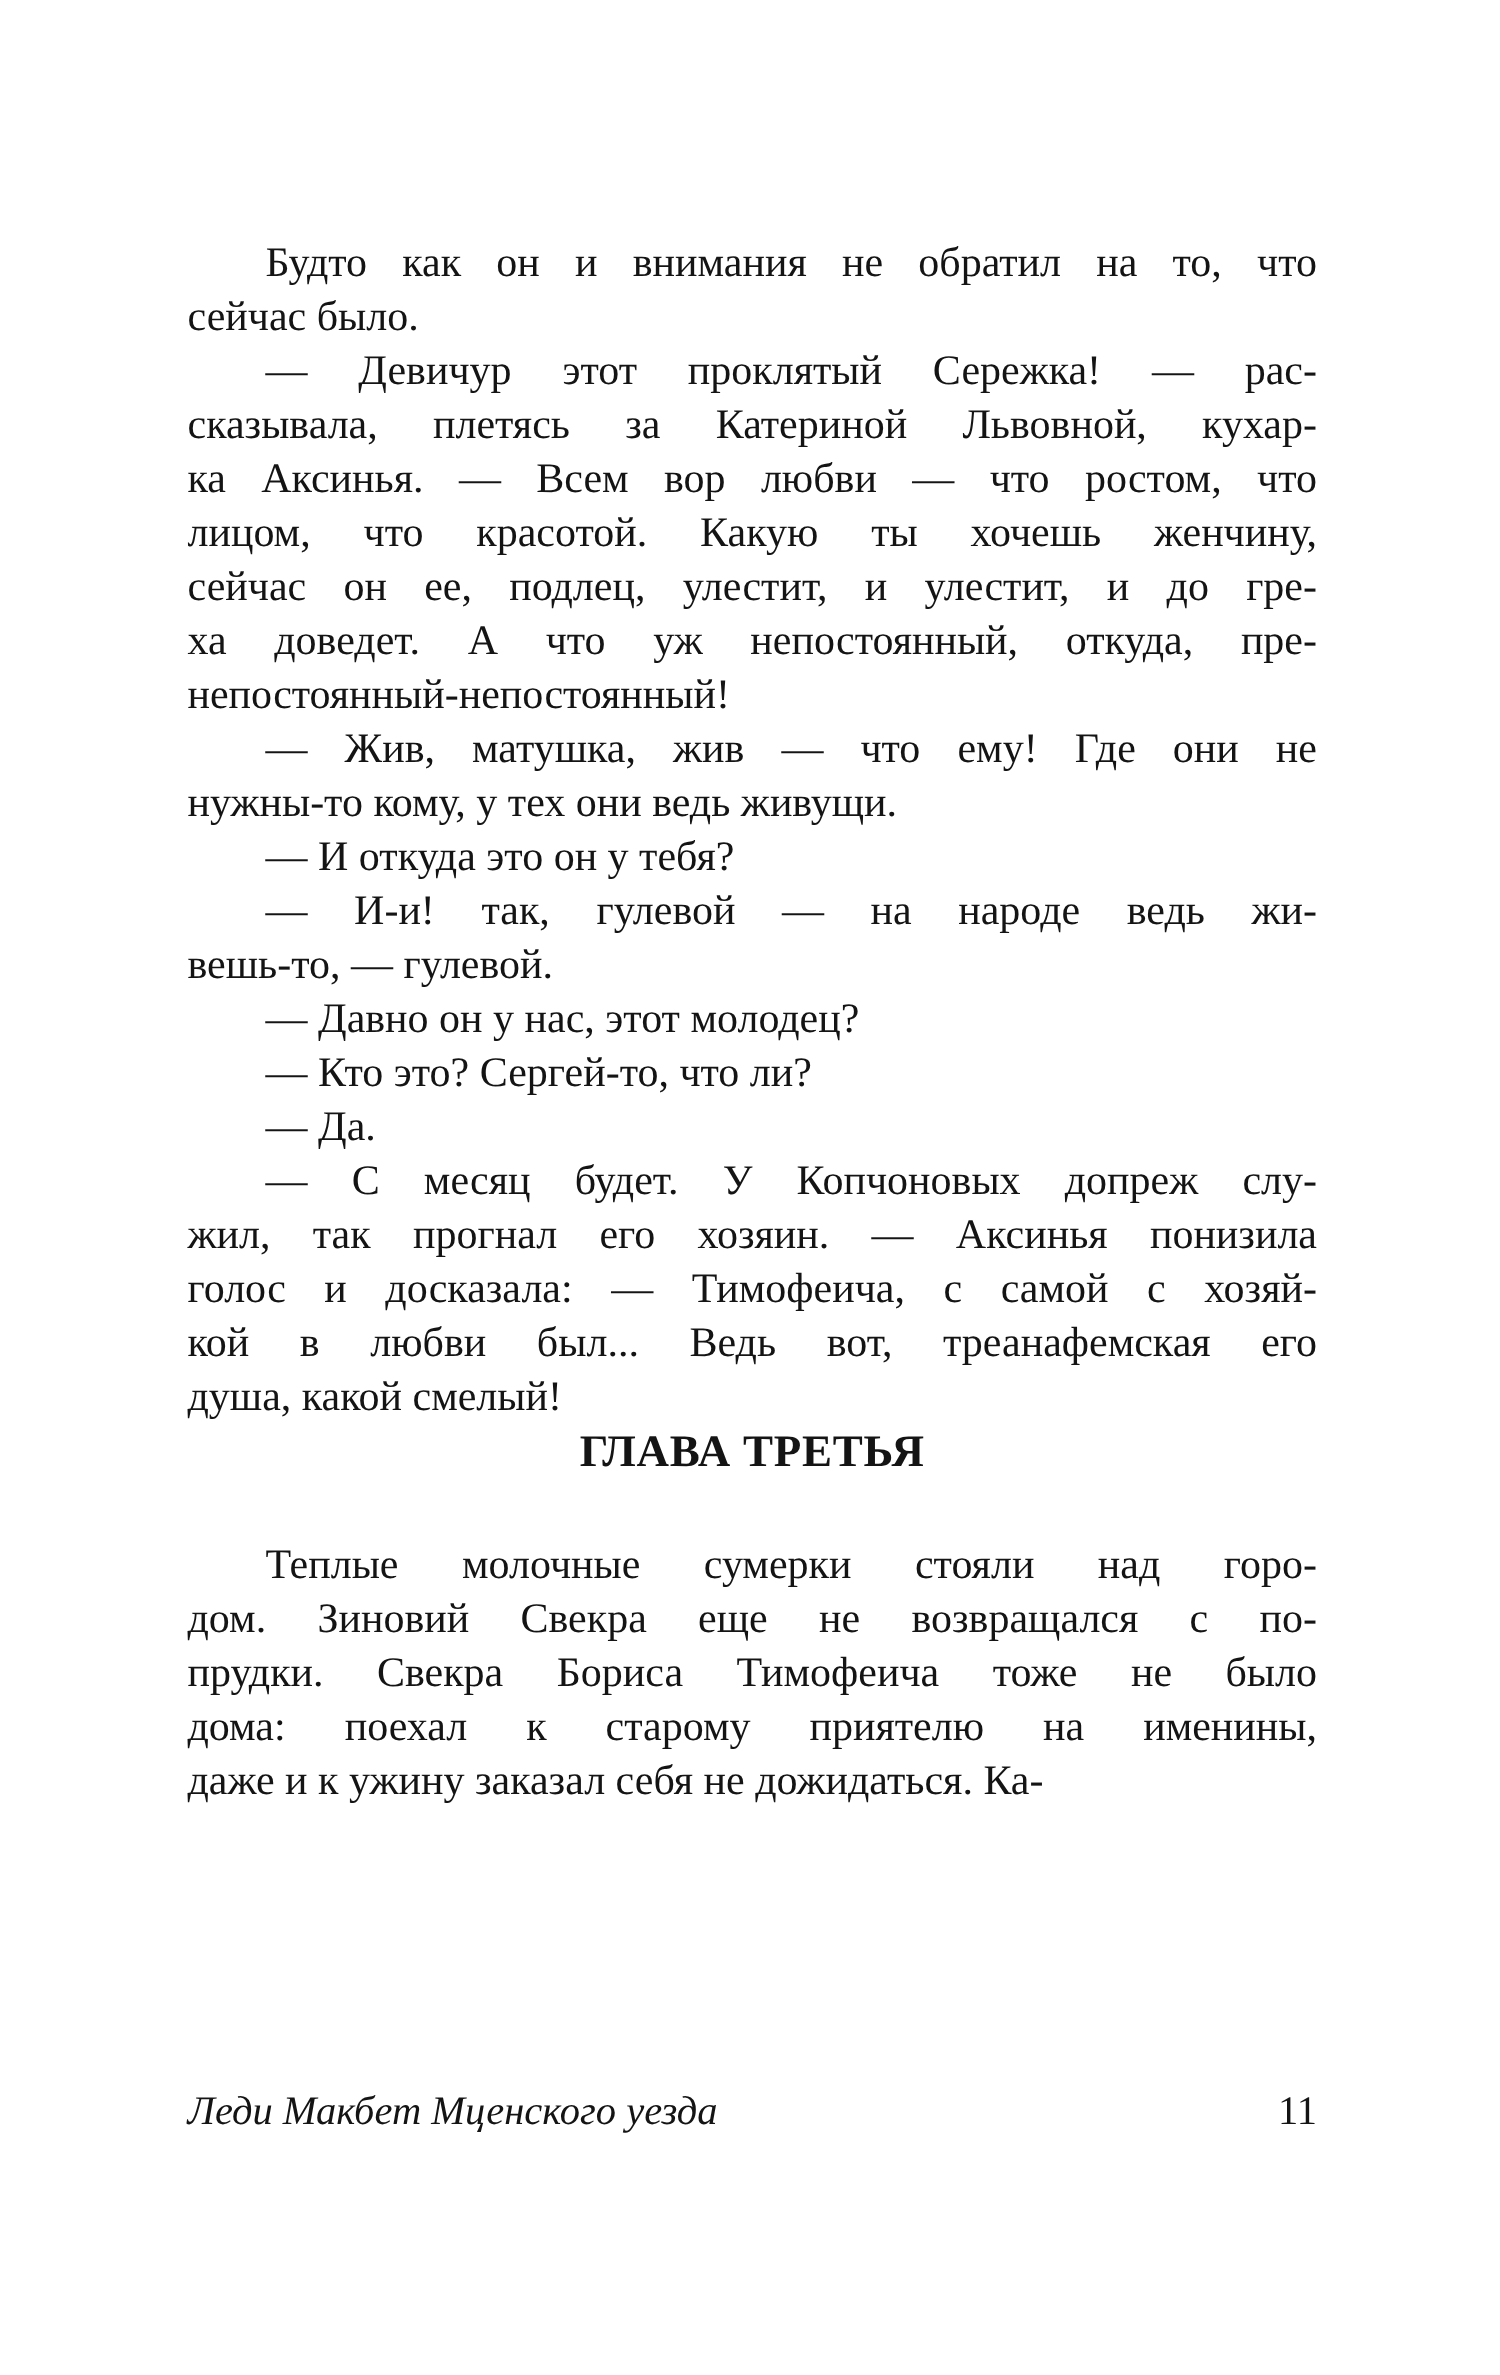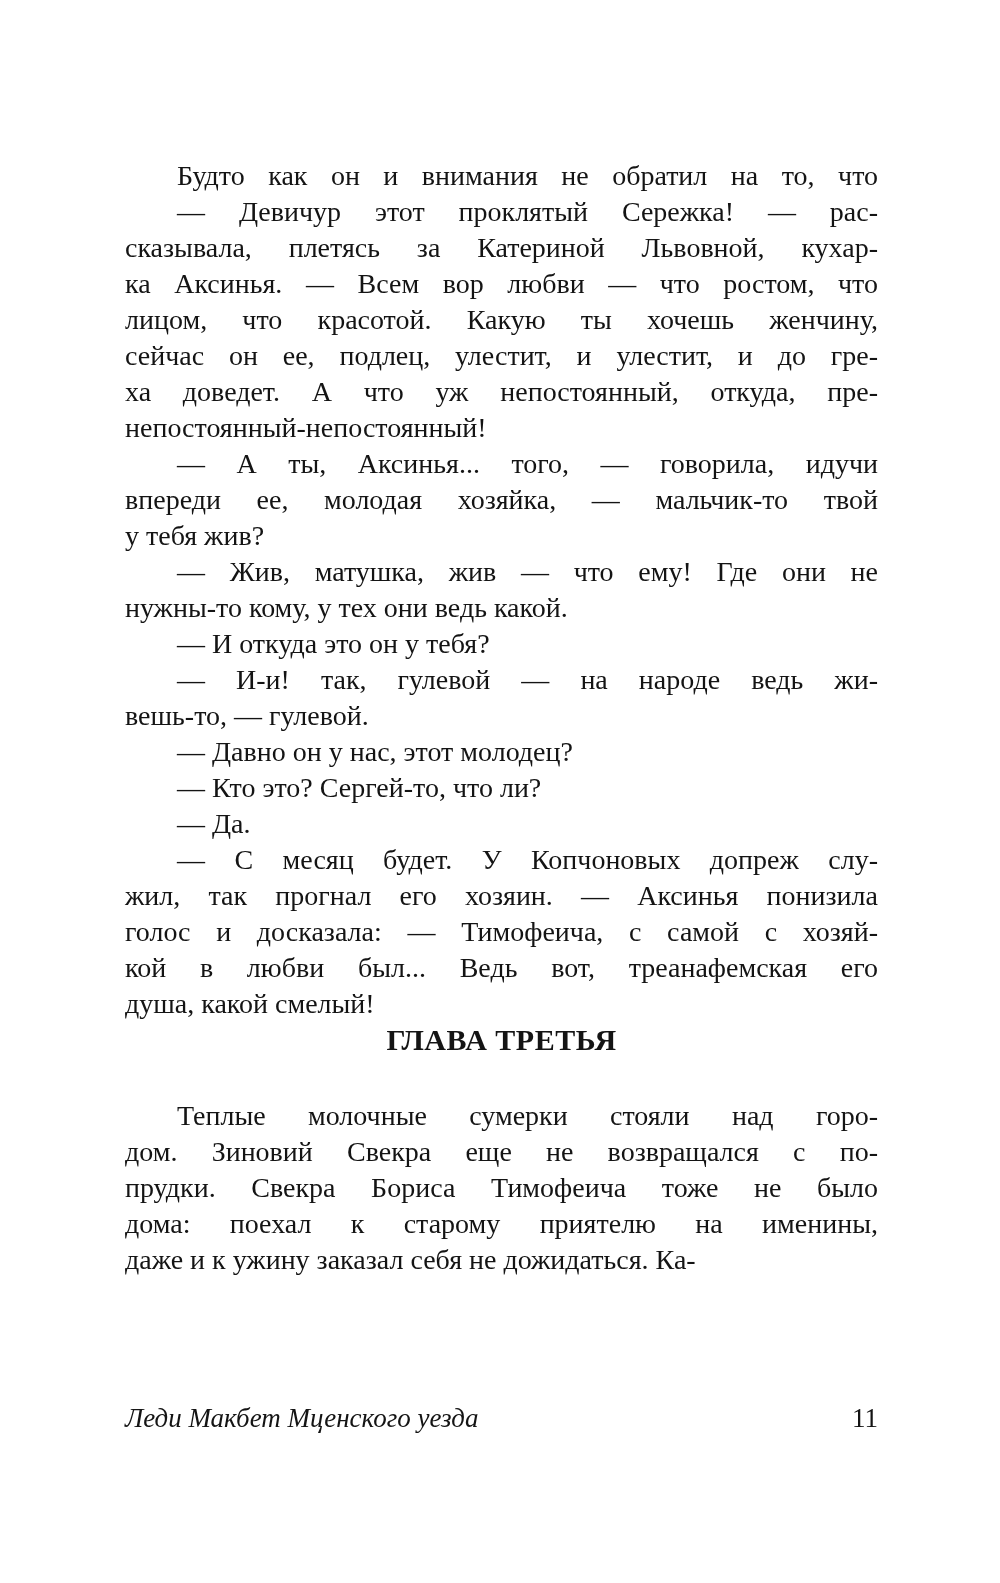--- a/index.html
+++ b/index.html
@@ -51,48 +51,43 @@
     justify-content: space-between;
     align-items: baseline;
     font-size: 27px;
     line-height: 34px;
   }
   .footer-title {
     font-style: italic;
   }
   .page-number {
     font-style: normal;
-    margin-top: 11px;
   }
 </style>
 </head>
 <body>
 
 <div class="book-page">
   <div class="text-block" id="text-block">
       <div class="paragraph">
         <div class="line indent">Будто как он и внимания не обратил на то, что</div>
+        <div class="line last">сейчас было.</div>
       </div>
       <div class="paragraph">
         <div class="line indent">— Девичур этот проклятый Сережка! — рас-</div>
         <div class="line">сказывала, плетясь за Катериной Львовной, кухар-</div>
         <div class="line">ка Аксинья. — Всем вор любви — что ростом, что</div>
         <div class="line">лицом, что красотой. Какую ты хочешь женчину,</div>
         <div class="line">сейчас он ее, подлец, улестит, и улестит, и до гре-</div>
         <div class="line">ха доведет. А что уж непостоянный, откуда, пре-</div>
         <div class="line last">непостоянный-непостоянный!</div>
       </div>
       <div class="paragraph">
-        <div class="line indent">— А ты, Аксинья... того, — говорила, идучи</div>
-        <div class="line">впереди ее, молодая хозяйка, — мальчик-то твой</div>
-        <div class="line last">у тебя жив?</div>
-      </div>
-      <div class="paragraph">
         <div class="line indent">— Жив, матушка, жив — что ему! Где они не</div>
-        <div class="line last">нужны-то кому, у тех они ведь какой.</div>
+        <div class="line last">нужны-то кому, у тех они ведь живущи.</div>
       </div>
       <div class="paragraph">
         <div class="line indent last">— И откуда это он у тебя?</div>
       </div>
       <div class="paragraph">
         <div class="line indent">— И-и! так, гулевой — на народе ведь жи-</div>
         <div class="line last">вешь-то, — гулевой.</div>
       </div>
       <div class="paragraph">
         <div class="line indent last">— Давно он у нас, этот молодец?</div>

